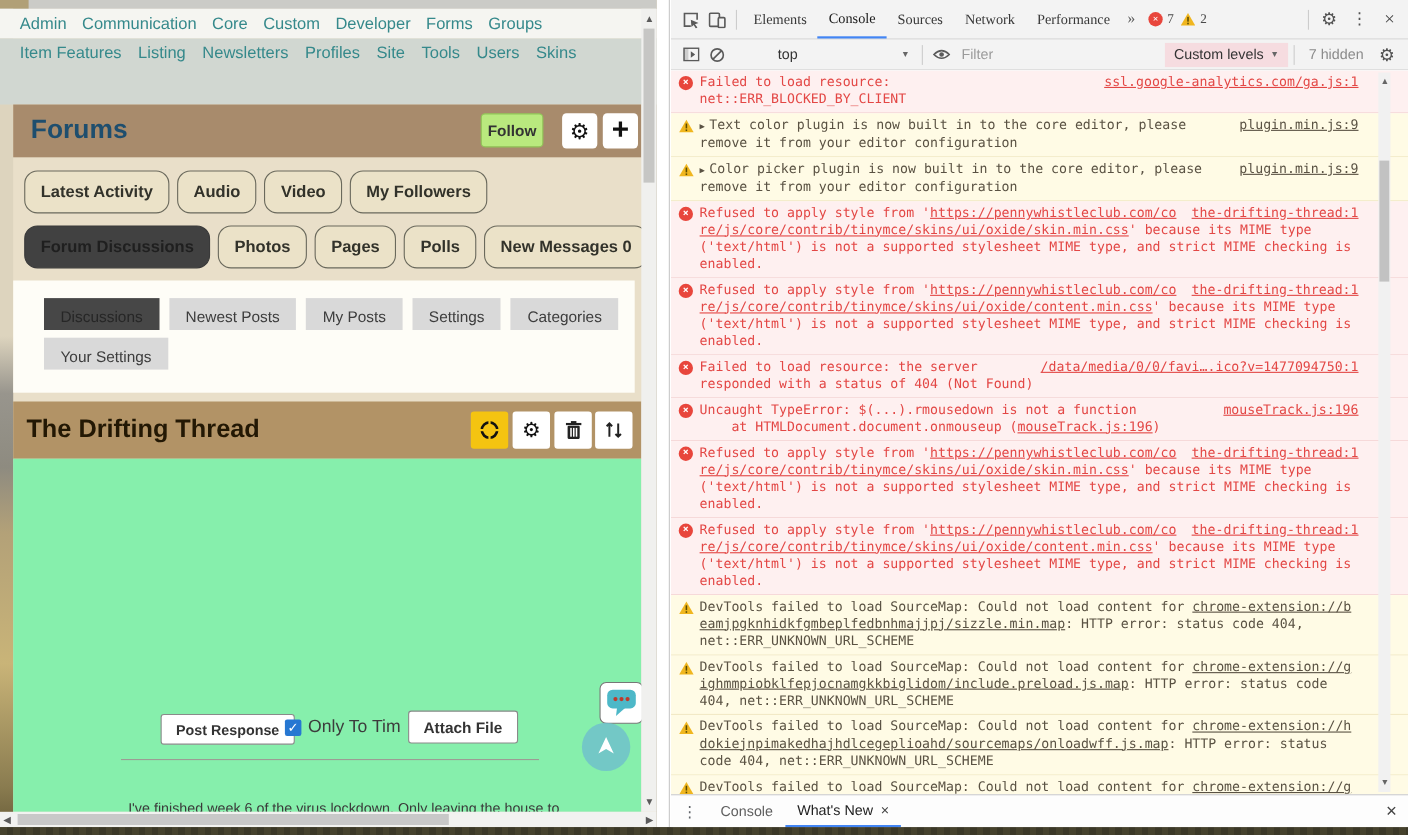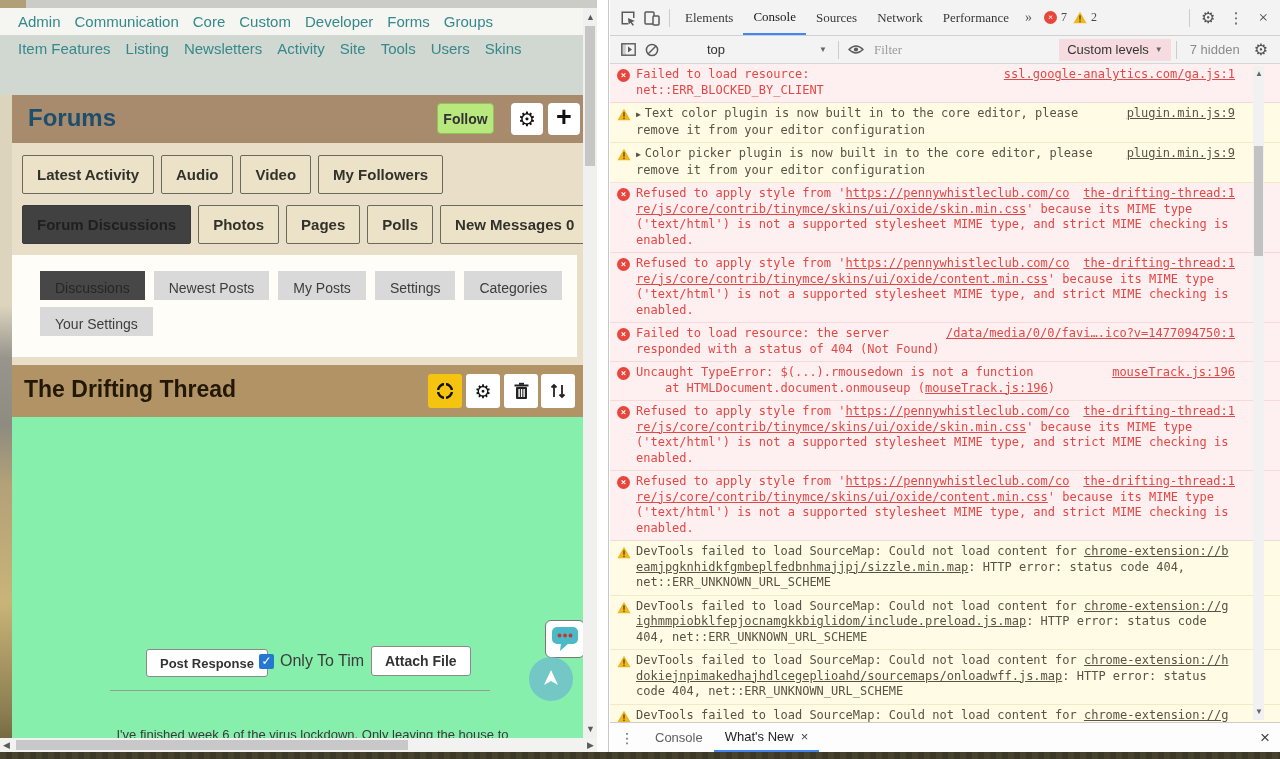--- a/index.html
+++ b/index.html
@@ -24,21 +24,21 @@
   .forums-title { position:absolute; left:16px; top:9px; font-size:24px; font-weight:bold; color:#1e4e6e; }
   .follow-btn { position:absolute; right:89px; top:8px; width:57px; height:31px; background:#b9e97e;
     border:1px solid #90c457; border-radius:4px; font-weight:bold; font-size:14px; color:#333; font-family:inherit; cursor:pointer; }
   .hdr-icon-btn { position:absolute; top:8px; width:32px; height:32px; background:#fff; border:none; border-radius:4px;
     font-size:20px; color:#111; display:flex; align-items:center; justify-content:center; cursor:pointer; }
   .hdr-gear { right:40px; }
   .hdr-plus { right:3px; font-size:27px; font-weight:bold; padding-bottom:3px; }
 
   .tabs-row { position:absolute; left:22px; display:flex; gap:7px; }
   .tabs1 { top:155px; } .tabs2 { top:205px; }
-  .tab { height:39px; line-height:37px; padding:0 14px; background:#ebe2c8; border:1px solid #6a695c; border-radius:2px;
+  .tab { height:39px; line-height:37px; padding:0 14px; background:#ebe2c8; border:1px solid #6a695c; border-radius:12px;
     font-weight:bold; font-size:15px; color:#32322a; white-space:nowrap; cursor:pointer; }
   .tab.active { background:#414141; border-color:#3a3a3a; color:#1f1f1f; }
 
   .panel { position:absolute; left:12px; top:255px; width:565px; height:102px; background:#fefdf7; }
   .subtab-row { display:flex; gap:9px; margin:16px 0 0 28px; }
   .subtab-row.second { margin-top:7px; }
   .subtab { height:29px; line-height:35px; padding:0 15px; background:#d9d9d9; color:#3d3d3d; font-size:14px;
     white-space:nowrap; cursor:pointer; }
   .subtab.active { background:#474747; color:#262626; }
 
@@ -90,21 +90,21 @@
   .dt-right { margin-left:auto; display:flex; align-items:center; }
   .dt-gear { font-size:16px; color:#525252; padding:0 6px; cursor:pointer; }
   .dt-kebab { font-size:15px; color:#525252; padding:0 7px; cursor:pointer; }
   .dt-close { font-size:17px; color:#444; padding:0 8px; cursor:pointer; }
 
   .dt-toolbar { position:absolute; top:36px; left:1px; right:0; height:28px; background:#f3f3f3;
     border-bottom:1px solid #d6d6d6; display:flex; align-items:center; padding:0 6px; }
   .ctx-select { width:132px; display:flex; align-items:center; justify-content:space-between;
     padding:0 6px; color:#333; cursor:pointer;margin-left:37px; }
   .caret { font-size:8px; color:#666; }
-  .filter-input { flex:1; border:none; background:transparent; outline:none; font-family:Liberation Serif, serif;
+  .filter-input { flex:1; border:none; background:transparent; outline:none; font-family:Liberation Sans, sans-serif;
     font-size:13px; color:#1d4ed8; margin:0 6px; min-width:60px; }
   .filter-input::placeholder { color:#9b9b9b; }
   .levels-pill { background:#f6dce0; height:22px; padding:0 8px; display:flex; align-items:center; gap:6px;
     color:#333; cursor:pointer; white-space:nowrap; }
   .hidden-label { color:#8b8b8b; margin:0 8px; white-space:nowrap; }
 
   .dt-console { position:absolute; top:64px; bottom:30px; left:1px; right:0; overflow:hidden; background:#fff;
     font-family:"DejaVu Sans Mono", monospace; font-size:12px; line-height:15.5px; }
   .console-row { position:relative; padding:3px 45px 4px 26px; }
   .console-row.error { background:#fef0f0; border-bottom:1px solid #f6d9d9; color:#e34745; }
@@ -149,21 +149,21 @@
         <a class="nav-link">Core</a>
         <a class="nav-link">Custom</a>
         <a class="nav-link">Developer</a>
         <a class="nav-link">Forms</a>
         <a class="nav-link">Groups</a>
       </nav>
     <nav class="nav2" id="nav2">
         <a class="nav-link">Item Features</a>
         <a class="nav-link">Listing</a>
         <a class="nav-link">Newsletters</a>
-        <a class="nav-link">Activity</a>
+        <a class="nav-link">Profiles</a>
         <a class="nav-link">Site</a>
         <a class="nav-link">Tools</a>
         <a class="nav-link">Users</a>
         <a class="nav-link">Skins</a>
       </nav>
 
     <header class="forums-bar">
       <div class="forums-title">Forums</div>
       <button class="follow-btn">Follow</button>
       <button class="hdr-icon-btn hdr-gear">

